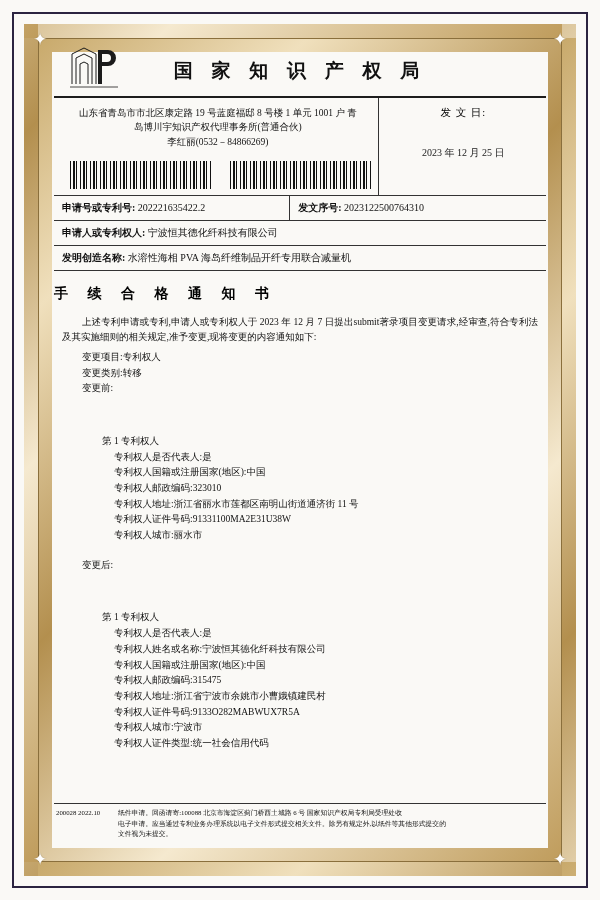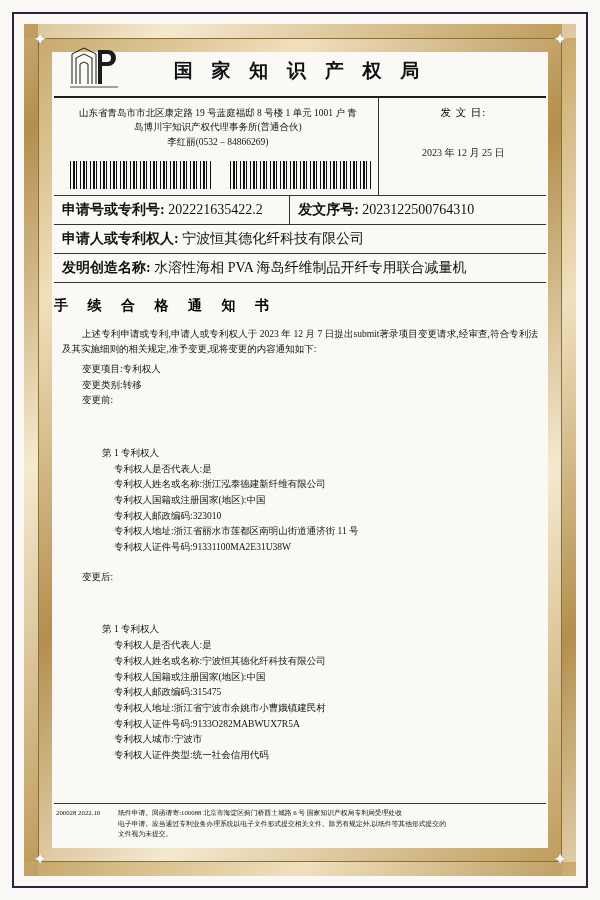--- a/index.html
+++ b/index.html
@@ -153,21 +153,21 @@
     text-align: center;
     font-size: 10px;
     font-family: "Liberation Serif", serif;
     color: #1a1a1a;
   }
 
   
   .inforow {
     display: flex;
     border-bottom: 1px solid #333;
-    font-size: 14px;
+    font-size: 10px;
   }
   .inforow .cell {
     padding: 5px 6px 5px 8px;
     box-sizing: border-box;
   }
   .inforow .c1 { width: 48%; border-right: 1px solid #333; }
   .inforow .c2 { width: 52%; }
   .inforow .full { width: 100%; }
   .lbl { font-weight: bold; color: #111; }
   .val { color: #111; }
@@ -300,25 +300,25 @@
 
     <div class="notice-title">手 续 合 格 通 知 书</div>
 
     <div class="body-text">
       <div class="para">上述专利申请或专利,申请人或专利权人于 2023 年 12 月 7 日提出submit著录项目变更请求,经审查,符合专利法及其实施细则的相关规定,准予变更,现将变更的内容通知如下:</div>
       <div class="ind1">变更项目:专利权人</div>
       <div class="ind1">变更类别:转移</div>
       <div class="ind1">变更前:</div>
       <div class="ind2">第 1 专利权人</div>
       <div class="ind3">专利权人是否代表人:是</div>
-      <div class="ind3">专利权人姓名或名称:浙江泓泰德建新纤维有限公司</div>
       <div class="ind3">专利权人国籍或注册国家(地区):中国</div>
       <div class="ind3">专利权人邮政编码:323010</div>
       <div class="ind3">专利权人地址:浙江省丽水市莲都区南明山街道通济街 11 号</div>
       <div class="ind3">专利权人证件号码:91331100MA2E31U38W</div>
+      <div class="ind3">专利权人城市:丽水市</div>
 
       <div class="spacer-md"></div>
 
       <div class="ind1">变更后:</div>
       <div class="ind2">第 1 专利权人</div>
       <div class="ind3">专利权人是否代表人:是</div>
       <div class="ind3">专利权人姓名或名称:宁波恒其德化纤科技有限公司</div>
       <div class="ind3">专利权人国籍或注册国家(地区):中国</div>
       <div class="ind3">专利权人邮政编码:315475</div>
       <div class="ind3">专利权人地址:浙江省宁波市余姚市小曹娥镇建民村</div>

